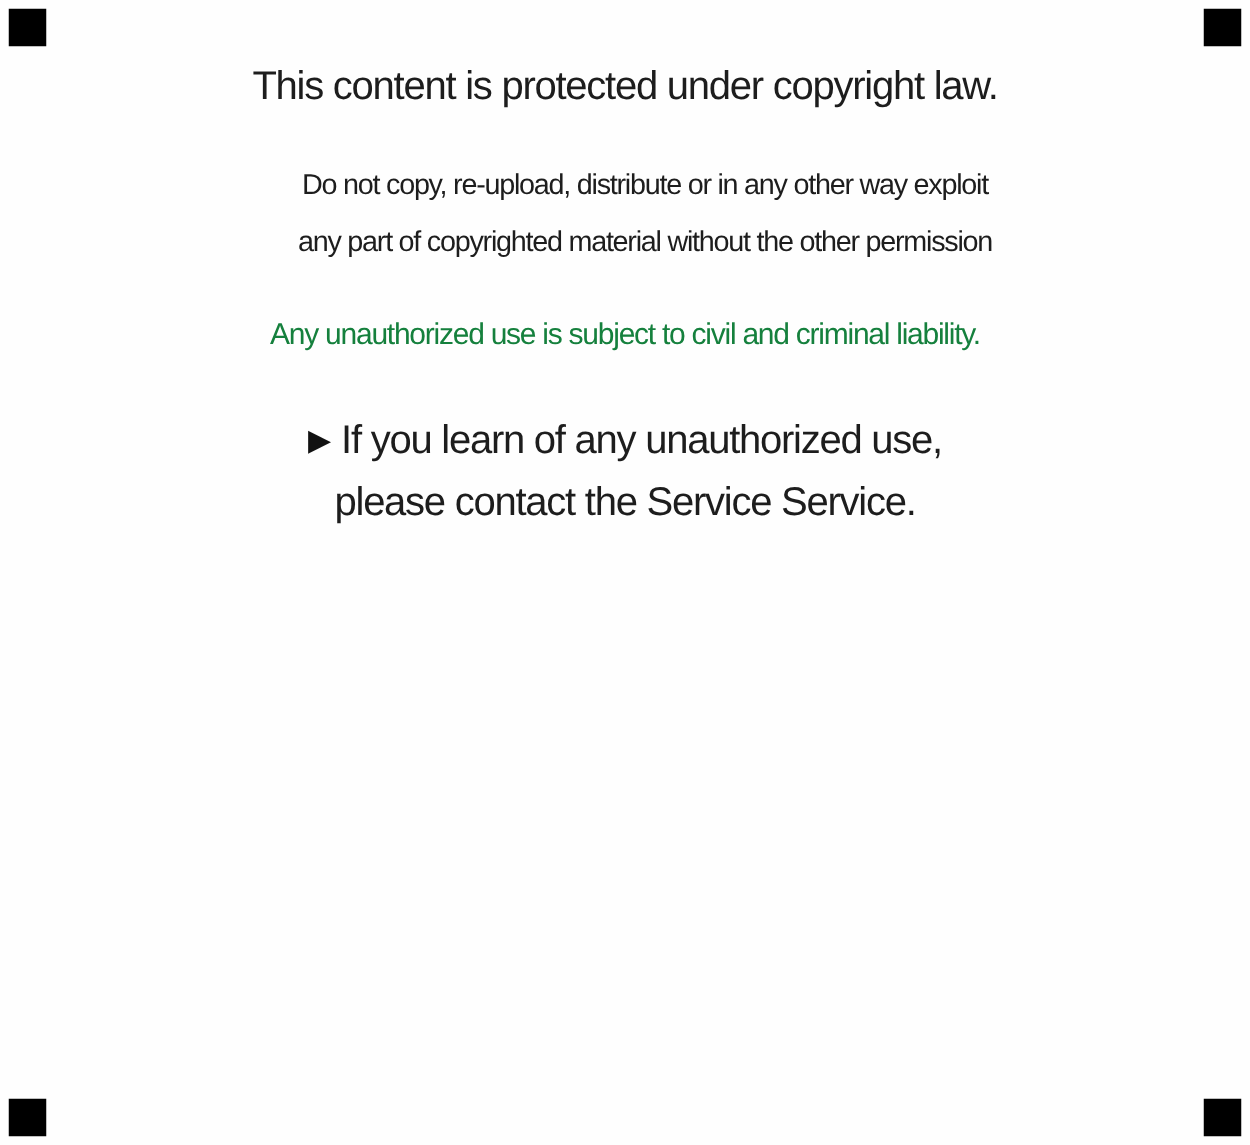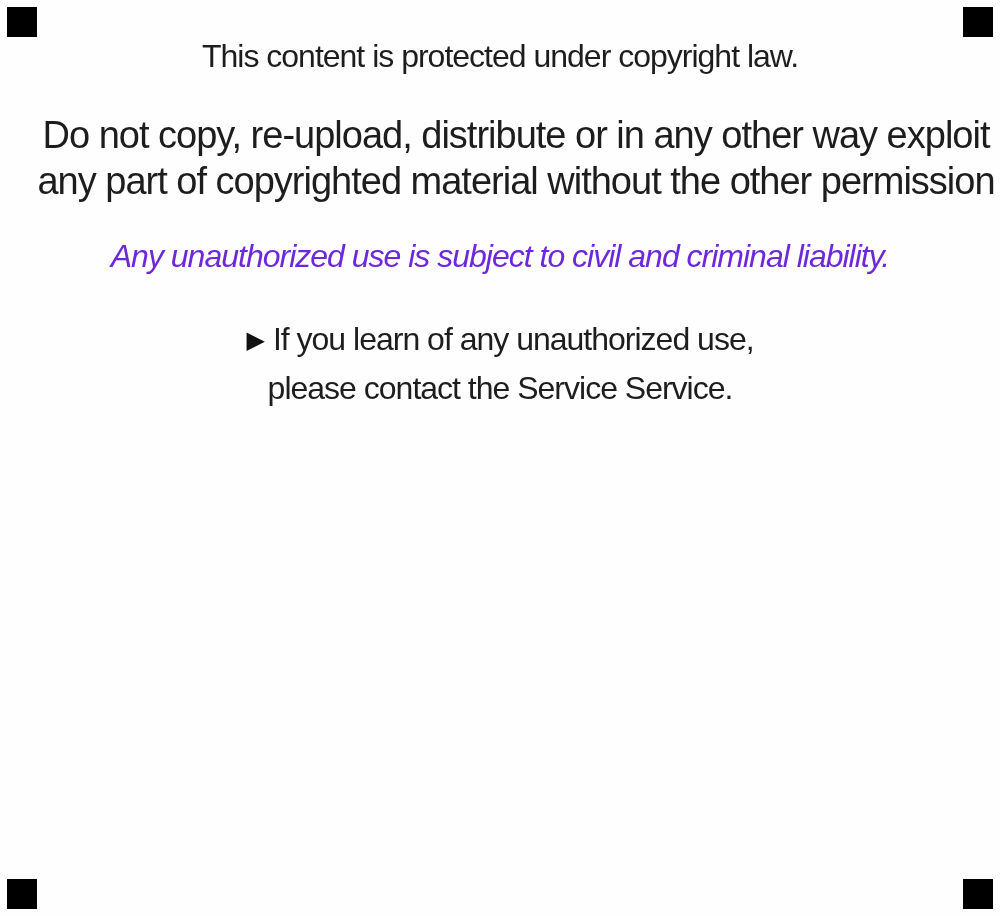--- a/index.html
+++ b/index.html
@@ -14,42 +14,41 @@
     position: relative;
     overflow: hidden;
   }
   .notice {
     width: 100%;
     text-align: center;
     color: #1d1d1d;
   }
   .line-1 {
     margin: 0;
-    padding-top: 38px;
+    padding-top: 50px;
     font-size: 32px;
     letter-spacing: -1px;
     line-height: 36px;
     font-weight: 400;
   }
   .para-2 {
     margin: 38px 0 0 0;
-    font-size: 38px;
+    font-size: 23px;
     letter-spacing: -1px;
     line-height: 46px;
     font-weight: 400;
     padding-left: 32px;
   }
   .warning-line {
     margin: 32px 0 0 0;
-    font-size: 32px;
+    font-size: 24px;
     letter-spacing: -1px;
     line-height: 40px;
     font-weight: 400;
-    color: #6d28d9;
-    font-style: italic;
+    color: #15803d;
   }
   .contact-block {
     margin: 40px 0 0 0;
     font-size: 32px;
     letter-spacing: -1px;
     line-height: 46px;
     font-weight: 400;
   }
   .triangle-marker {
     font-size: 24px;

